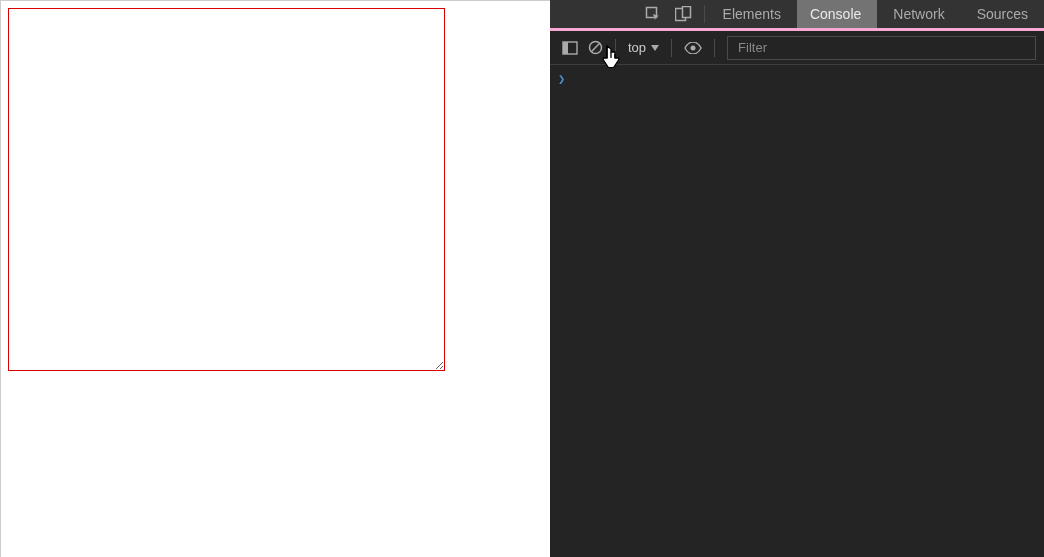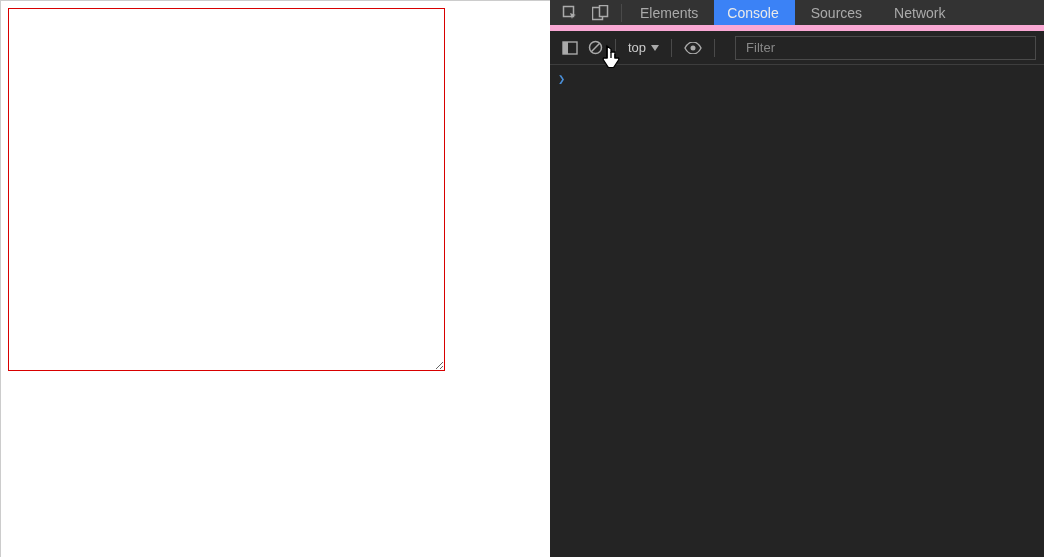--- a/index.html
+++ b/index.html
@@ -38,39 +38,40 @@
       display: flex;
       flex-direction: column;
       color: #ccc;
       font-size: 13px;
     }
     .devtools-tabbar {
       height: 31px;
       background: #333333;
       display: flex;
       align-items: stretch;
-      border-bottom: 6px solid #f9a8d4;
+      border-bottom: 3px solid #f9a8d4;
+      justify-content: flex-end;
     }
     .tabbar-icon-group {
       display: flex;
       align-items: center;
       padding: 0 10px 0 12px;
       gap: 14px;
     }
     .tab {
       display: flex;
       align-items: center;
       padding: 0 16px;
       color: #aaa;
       font-size: 14px;
       cursor: default;
       white-space: nowrap;
     }
     .tab.active {
-      background: #3b82f6;
+      background: #737373;
       color: #eaeaea;
       padding-left: 13px;
     }
     .devtools-toolbar {
       height: 34px;
       display: flex;
       align-items: center;
       padding: 0 8px 0 12px;
       border-bottom: 1px solid #3d3d3d;
       gap: 10px;
@@ -98,21 +99,21 @@
     }
     .filter-input {
       flex: 1;
       height: 24px;
       background: #242424;
       border: 1px solid #4a4a4a;
       color: #ccc;
       padding: 0 10px;
       font-size: 13px;
       outline: none;
-      margin-left: 8px;
+      margin-left: 0;
     }
     .filter-input::placeholder { color: #888; }
     .console-output {
       flex: 1;
       background: #242424;
       padding: 6px 8px;
     }
     .prompt-caret {
       color: #4a8fd8;
       font-size: 12px;
@@ -152,24 +153,24 @@
       </span>
     </div>
     <div class="toolbar-divider" style="align-self:center"></div>
     <div class="tab">
         <span>Elements</span>
       </div>
     <div class="tab active">
         <span>Console</span>
       </div>
     <div class="tab">
+        <span>Network</span>
+      </div>
+    <div class="tab">
         <span>Sources</span>
-      </div>
-    <div class="tab">
-        <span>Network</span>
       </div>
   </div>
 
   <div class="devtools-toolbar">
     <span>
       <svg class="icon-svg" width="16" height="14" viewBox="0 0 16 14" fill="none">
         <rect x="1" y="1" width="14" height="12" stroke="#aaa" stroke-width="1.4"></rect>
         <rect x="1" y="1" width="5" height="12" fill="#aaa"></rect>
       </svg>
     </span>

